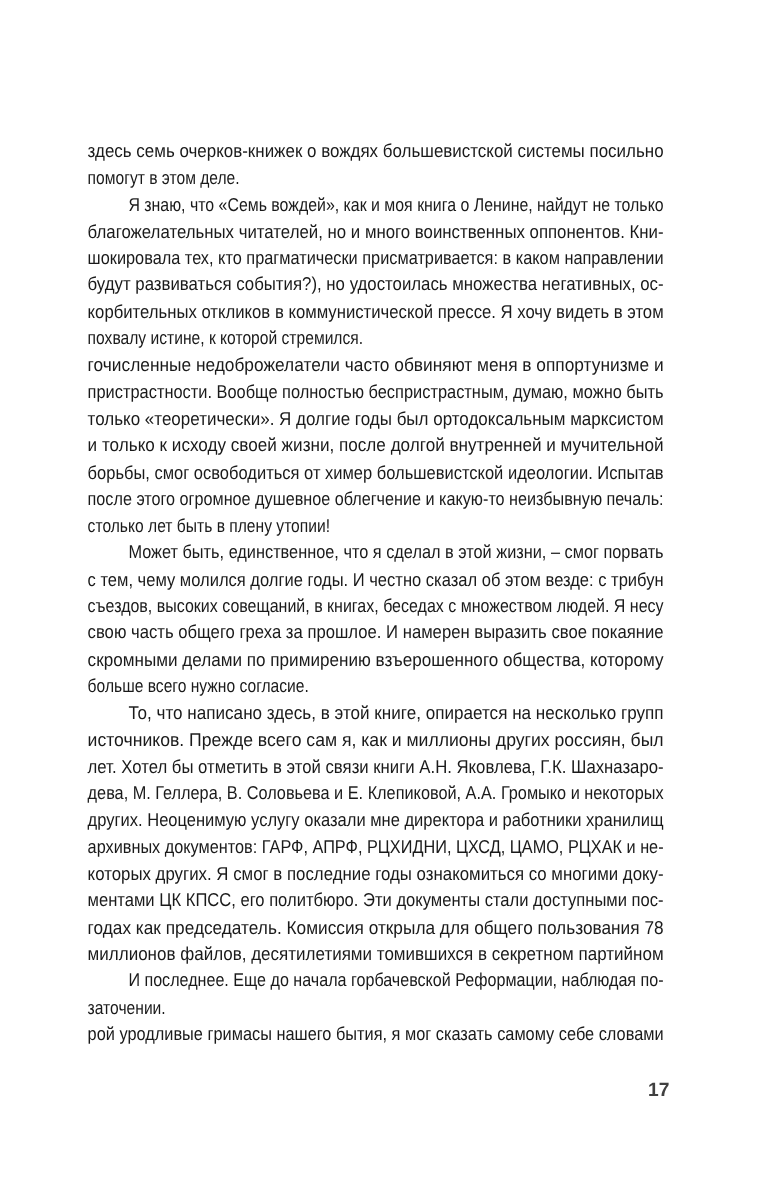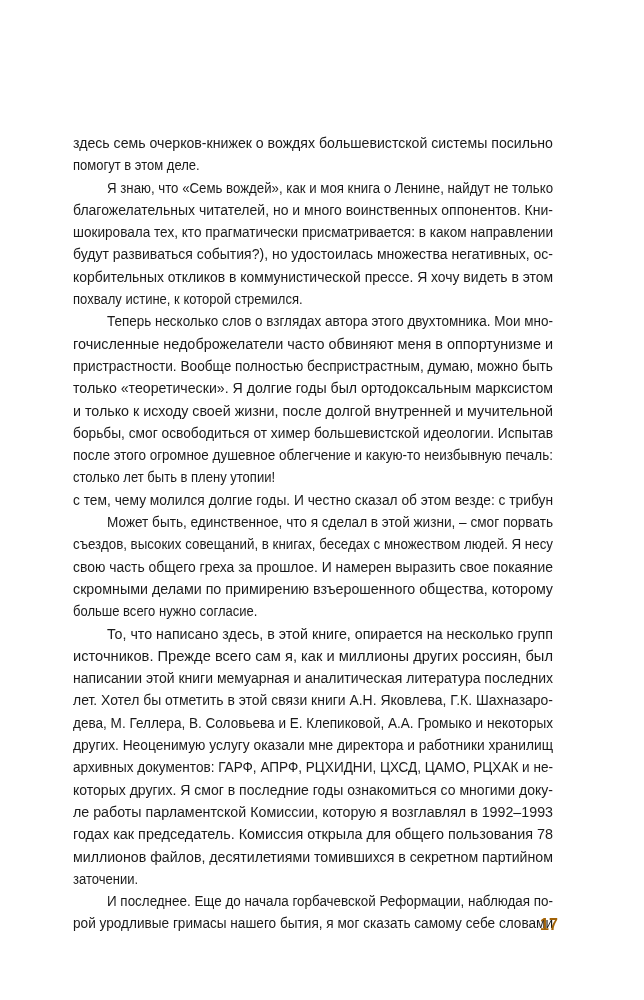--- a/index.html
+++ b/index.html
@@ -8,21 +8,21 @@
       background: #ffffff;
     }
     body {
       width: 644px;
       height: 1000px;
       position: relative;
       overflow: hidden;
     }
     .page {
       position: absolute;
-      left: 0; top: 16px;
+      left: 0; top: 0;
       width: 644px;
       height: 960px;
       background: #ffffff;
     }
     .text-block {
       position: absolute;
       left: 73px;
       top: 116px;
       width: 480px;
       color: #1a1a1a;
@@ -40,59 +40,57 @@
       display: inline-block;
       transform-origin: 0 50%;
     }
     .page-number {
       position: absolute;
       left: 540px;
       top: 900px;
       font-family: "Liberation Sans", sans-serif;
       font-weight: bold;
       font-size: 16px;
-      color: #a16207;
+      color: #404040;
     }
   </style>
 </head>
 <body>
 
 <div class="page">
   <div class="text-block" id="text-block">
       <div class="line"><span class="line-inner" style="transform: scaleX(0.9114);">здесь семь очерков-книжек о вождях большевистской системы посильно</span></div>
       <div class="line"><span class="line-inner" style="transform: scaleX(0.84);">помогут в этом деле.</span></div>
       <div class="line"><span class="line-inner" style="margin-left: 34px; transform: scaleX(0.8544);">Я знаю, что «Семь вождей», как и моя книга о Ленине, найдут не только</span></div>
       <div class="line"><span class="line-inner" style="transform: scaleX(0.9038);">благожелательных читателей, но и много воинственных оппонентов. Кни-</span></div>
       <div class="line"><span class="line-inner" style="transform: scaleX(0.8772);">шокировала тех, кто прагматически присматривается: в каком направлении</span></div>
       <div class="line"><span class="line-inner" style="transform: scaleX(0.9038);">будут развиваться события?), но удостоилась множества негативных, ос-</span></div>
       <div class="line"><span class="line-inner" style="transform: scaleX(0.898);">корбительных откликов в коммунистической прессе. Я хочу видеть в этом</span></div>
       <div class="line"><span class="line-inner" style="transform: scaleX(0.84);">похвалу истине, к которой стремился.</span></div>
-      <div class="line"><span class="line-inner" style="margin-left: 34px; transform: scaleX(0.8681);">Теперь несколько слов о взглядах автора этого двухтомника. Мои мно-</span></div>
       <div class="line"><span class="line-inner" style="transform: scaleX(0.9311);">гочисленные недоброжелатели часто обвиняют меня в оппортунизме и</span></div>
       <div class="line"><span class="line-inner" style="transform: scaleX(0.8814);">пристрастности. Вообще полностью беспристрастным, думаю, можно быть</span></div>
       <div class="line"><span class="line-inner" style="transform: scaleX(0.9139);">только «теоретически». Я долгие годы был ортодоксальным марксистом</span></div>
       <div class="line"><span class="line-inner" style="transform: scaleX(0.9205);">и только к исходу своей жизни, после долгой внутренней и мучительной</span></div>
       <div class="line"><span class="line-inner" style="transform: scaleX(0.8871);">борьбы, смог освободиться от химер большевистской идеологии. Испытав</span></div>
       <div class="line"><span class="line-inner" style="transform: scaleX(0.8704);">после этого огромное душевное облегчение и какую-то неизбывную печаль:</span></div>
       <div class="line"><span class="line-inner" style="transform: scaleX(0.84);">столько лет быть в плену утопии!</span></div>
+      <div class="line"><span class="line-inner" style="margin-left: 34px; transform: scaleX(0.8772);">Может быть, единственное, что я сделал в этой жизни, – смог порвать</span></div>
       <div class="line"><span class="line-inner" style="transform: scaleX(0.8889);">с тем, чему молился долгие годы. И честно сказал об этом везде: с трибун</span></div>
-      <div class="line"><span class="line-inner" style="margin-left: 34px; transform: scaleX(0.8772);">Может быть, единственное, что я сделал в этой жизни, – смог порвать</span></div>
       <div class="line"><span class="line-inner" style="transform: scaleX(0.8601);">съездов, высоких совещаний, в книгах, беседах с множеством людей. Я несу</span></div>
       <div class="line"><span class="line-inner" style="transform: scaleX(0.8964);">свою часть общего греха за прошлое. И намерен выразить свое покаяние</span></div>
       <div class="line"><span class="line-inner" style="transform: scaleX(0.92);">скромными делами по примирению взъерошенного общества, которому</span></div>
       <div class="line"><span class="line-inner" style="transform: scaleX(0.84);">больше всего нужно согласие.</span></div>
       <div class="line"><span class="line-inner" style="margin-left: 34px; transform: scaleX(0.9191);">То, что написано здесь, в этой книге, опирается на несколько групп</span></div>
       <div class="line"><span class="line-inner" style="transform: scaleX(0.9467);">источников. Прежде всего сам я, как и миллионы других россиян, был</span></div>
-      <div class="line"><span class="line-inner" style="transform: scaleX(0.9022);">написании этой книги мемуарная и аналитическая литература последних</span></div>
       <div class="line"><span class="line-inner" style="transform: scaleX(0.8999);">лет. Хотел бы отметить в этой связи книги А.Н. Яковлева, Г.К. Шахназаро-</span></div>
       <div class="line"><span class="line-inner" style="transform: scaleX(0.8753);">дева, М. Геллера, В. Соловьева и Е. Клепиковой, А.А. Громыко и некоторых</span></div>
       <div class="line"><span class="line-inner" style="transform: scaleX(0.8882);">других. Неоценимую услугу оказали мне директора и работники хранилищ</span></div>
       <div class="line"><span class="line-inner" style="transform: scaleX(0.8751);">архивных документов: ГАРФ, АПРФ, РЦХИДНИ, ЦХСД, ЦАМО, РЦХАК и не-</span></div>
       <div class="line"><span class="line-inner" style="transform: scaleX(0.9051);">которых других. Я смог в последние годы ознакомиться со многими доку-</span></div>
-      <div class="line"><span class="line-inner" style="transform: scaleX(0.9193);">ле работы парламентской Комиссии, которую я возглавлял в 1992–1993</span></div>
+      <div class="line"><span class="line-inner" style="transform: scaleX(0.8908);">ментами ЦК КПСС, его политбюро. Эти документы стали доступными пос-</span></div>
       <div class="line"><span class="line-inner" style="transform: scaleX(0.928);">годах как председатель. Комиссия открыла для общего пользования 78</span></div>
       <div class="line"><span class="line-inner" style="transform: scaleX(0.9142);">миллионов файлов, десятилетиями томившихся в секретном партийном</span></div>
+      <div class="line"><span class="line-inner" style="margin-left: 34px; transform: scaleX(0.8655);">И последнее. Еще до начала горбачевской Реформации, наблюдая по-</span></div>
       <div class="line"><span class="line-inner" style="transform: scaleX(0.84);">заточении.</span></div>
-      <div class="line"><span class="line-inner" style="margin-left: 34px; transform: scaleX(0.8655);">И последнее. Еще до начала горбачевской Реформации, наблюдая по-</span></div>
       <div class="line"><span class="line-inner" style="transform: scaleX(0.8784);">рой уродливые гримасы нашего бытия, я мог сказать самому себе словами</span></div>
     </div>
   <div class="page-number">17</div>
 </div>
 
 </body></html>

